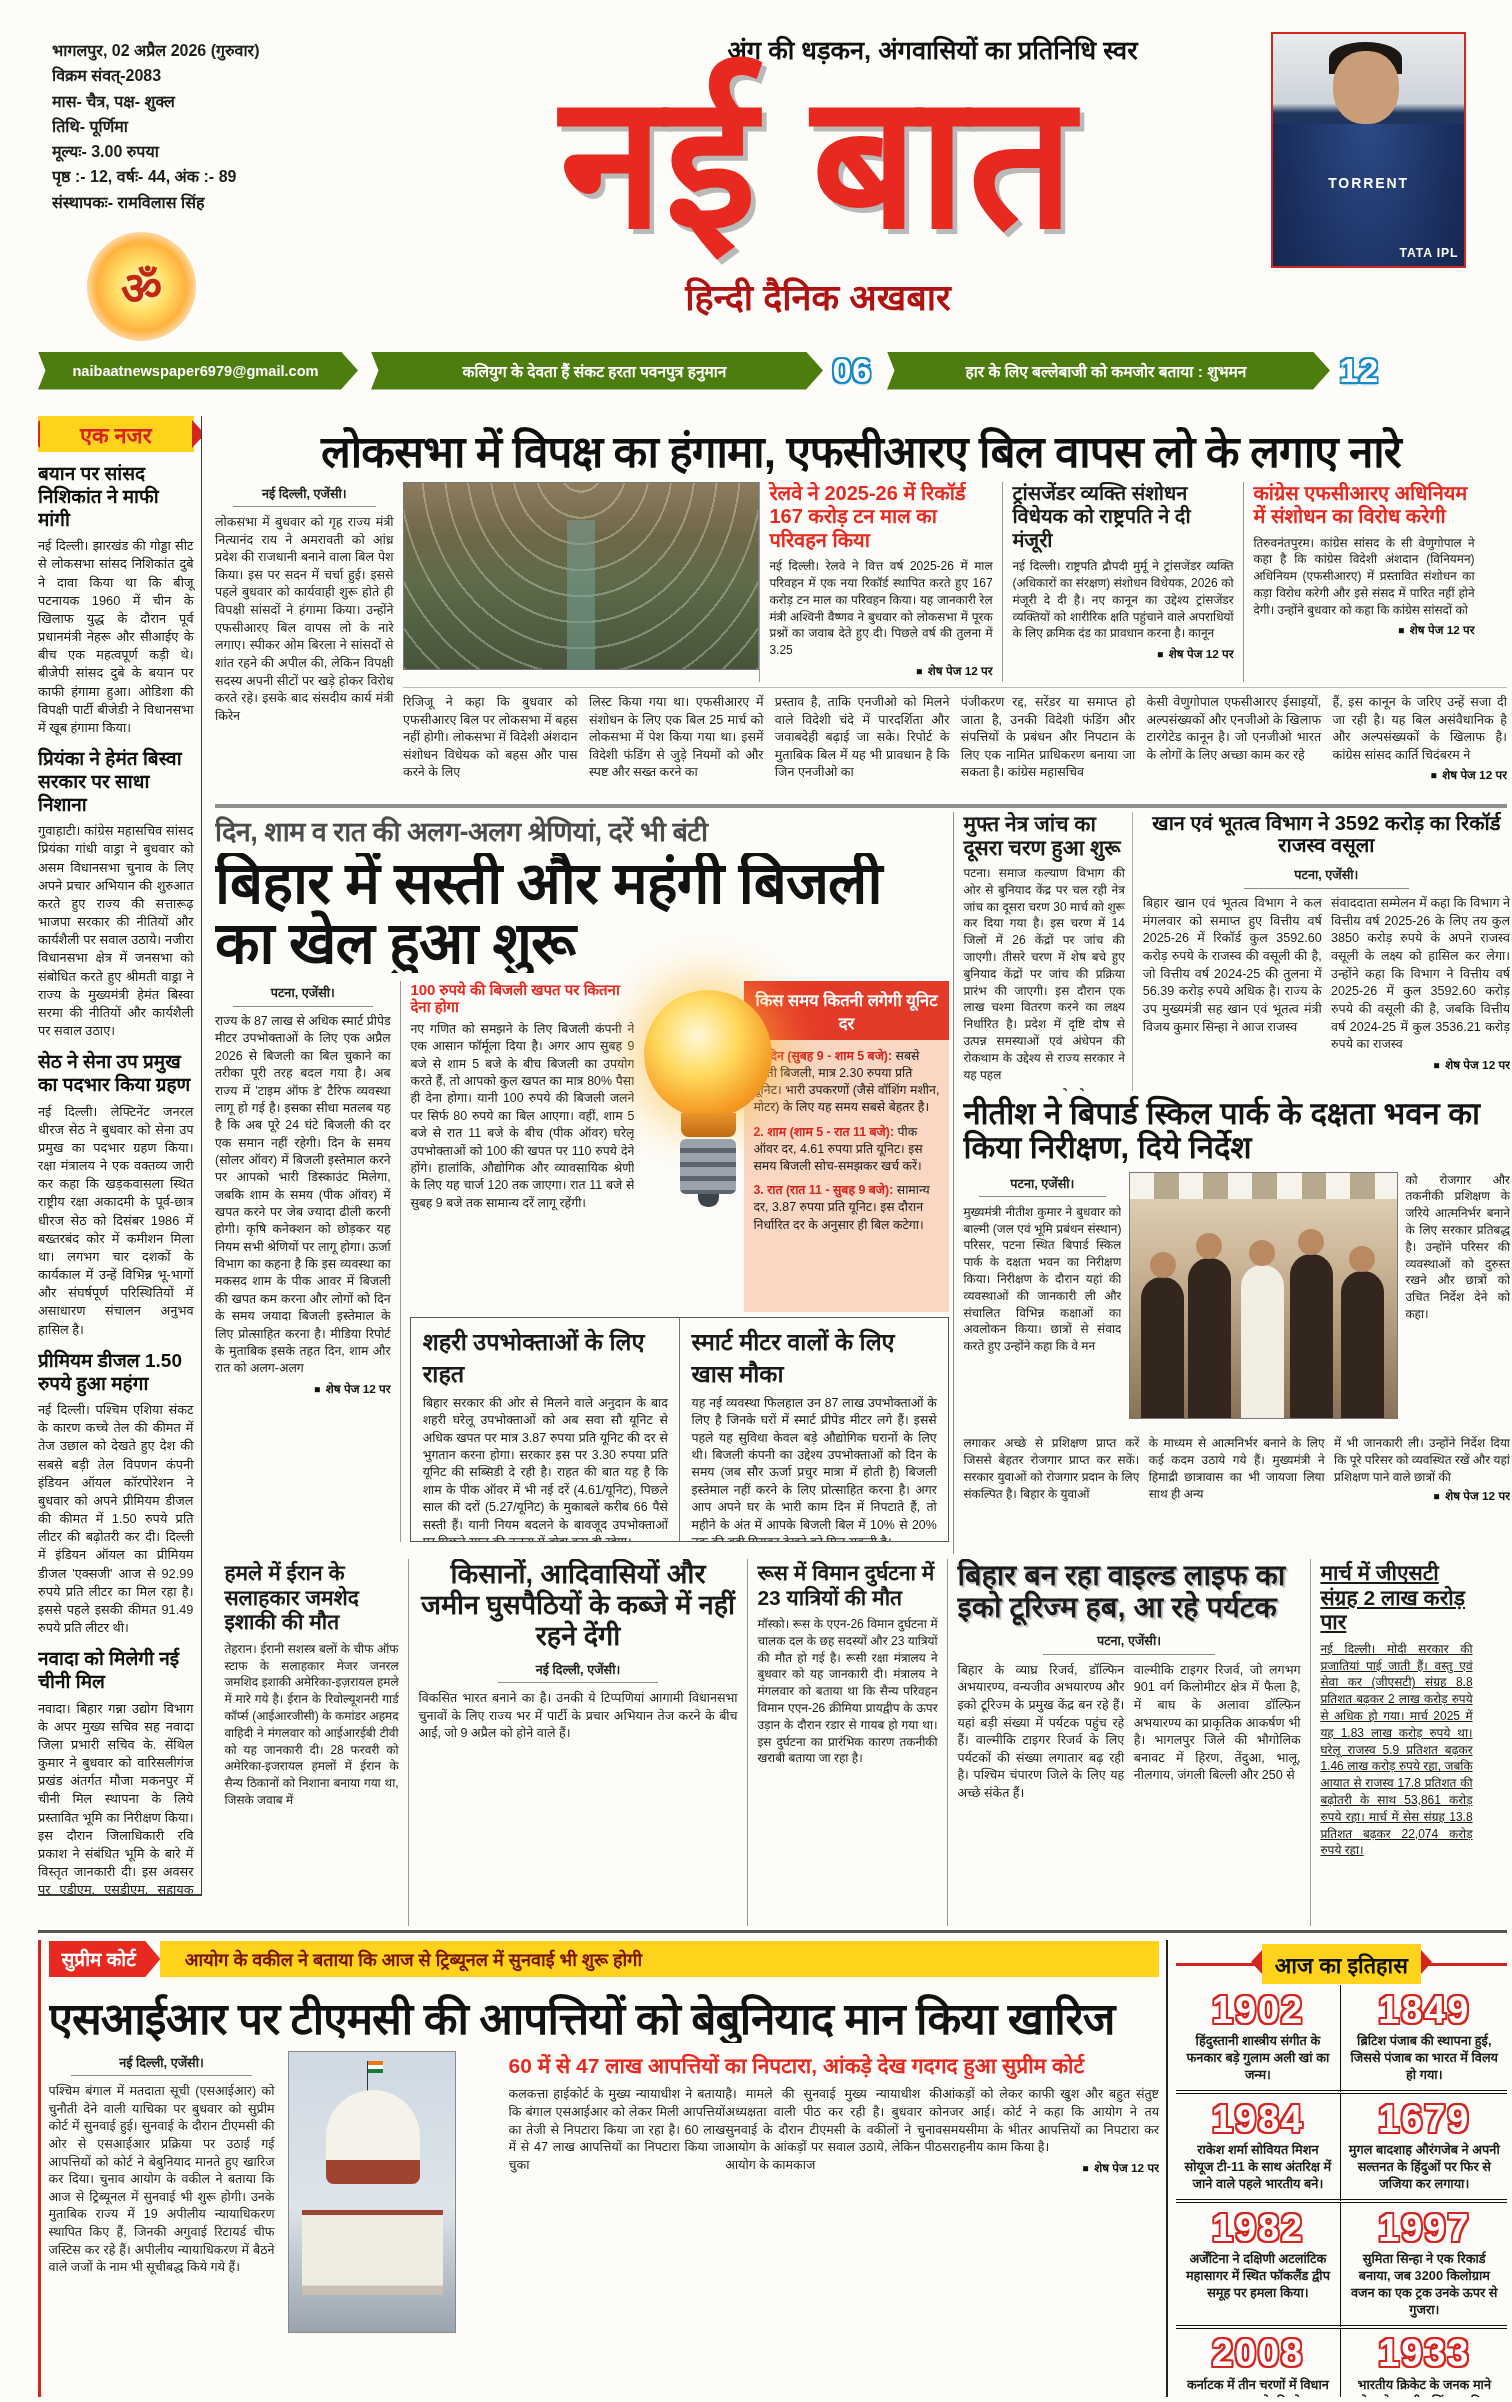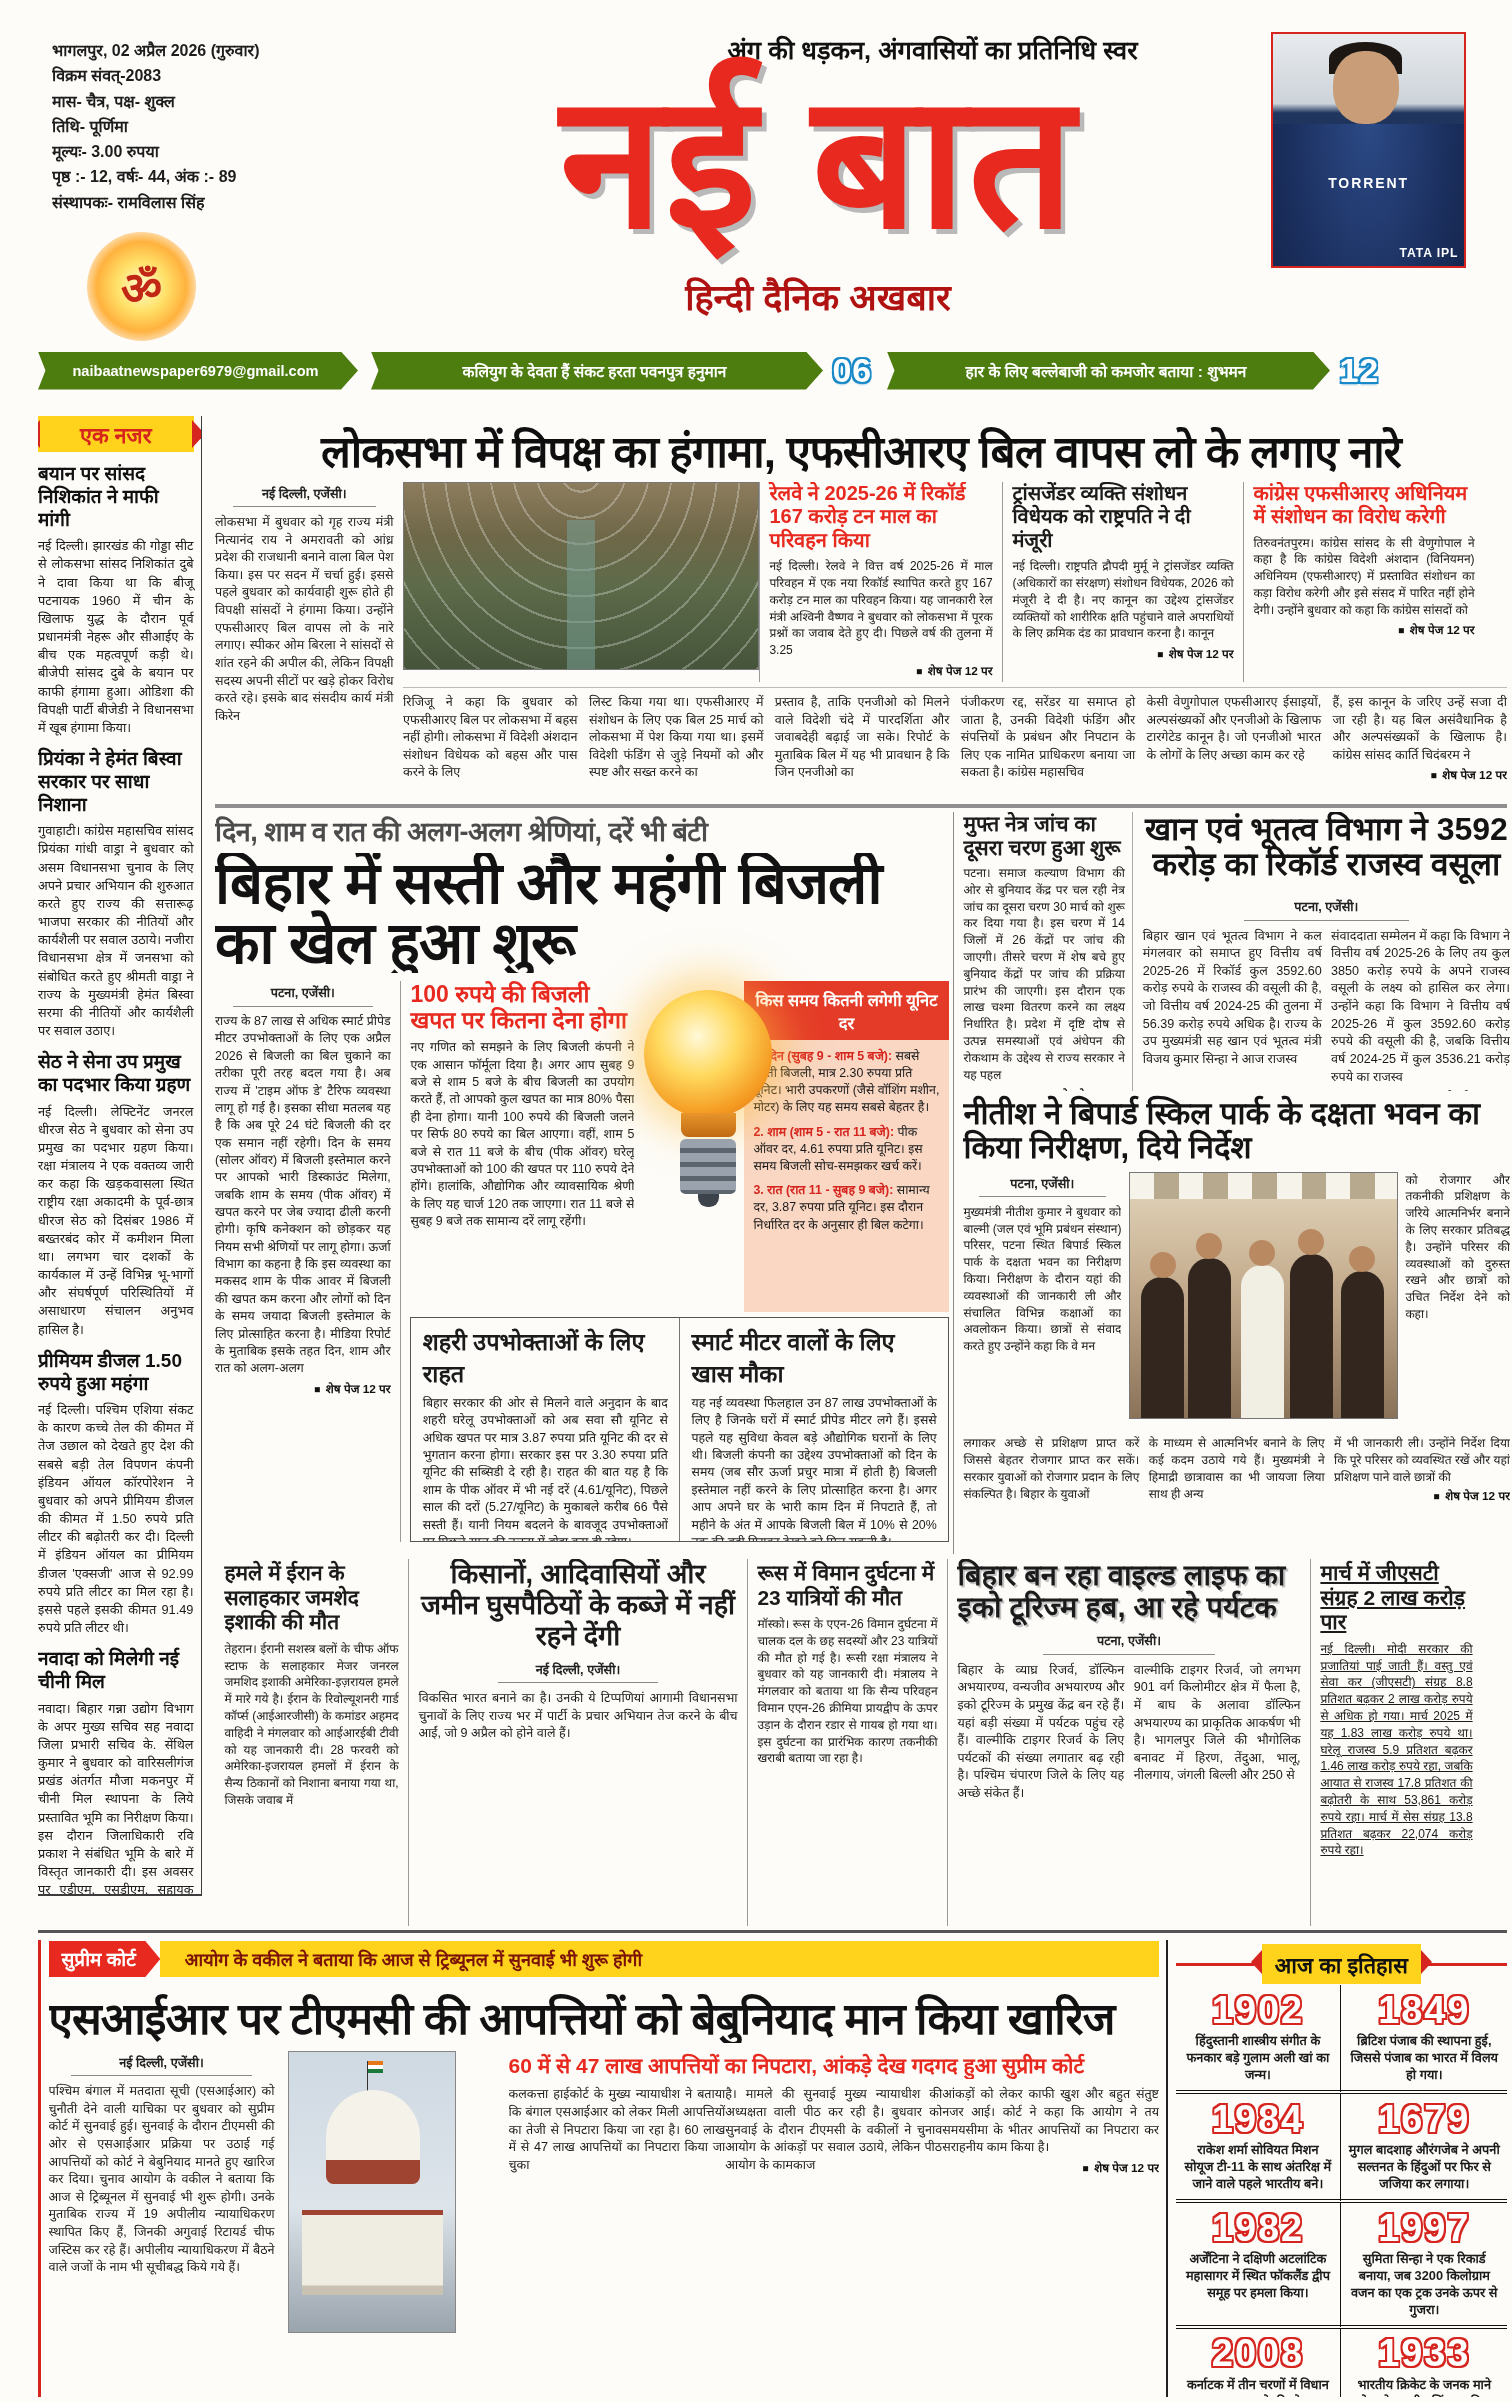--- a/index.html
+++ b/index.html
@@ -73,21 +73,21 @@
   #rule1{left:215px;top:804px;width:1292px;height:3.8px;background:#8f8f8f;}
   
   #bijli{left:215px;top:812px;width:734px;height:738px;}
   #bijli .kicker{font-size:27px;font-weight:900;color:#4c4c4c;letter-spacing:-0.5px;}
   #bijli h2{margin:3.8px 0 7.5px;font-size:58px;line-height:1.04;font-weight:900;color:#121212;letter-spacing:-0.9px;}
   .bijli-body{display:flex;height:561px;}
   .bijli-c1{width:186px;padding-right:9.4px;border-right:0.9px solid #9a9a9a;}
   .bijli-right{flex:1;display:flex;flex-direction:column;padding-left:9.4px;}
   .bijli-row1{position:relative;display:flex;height:331px;}
   .formula{width:224px;}
-  .formula h4{margin:0 0 5.6px;font-size:23px;line-height:1.15;font-weight:900;}
+  .formula h4{margin:0 0 5.6px;font-size:15px;line-height:1.15;font-weight:900;}
   .bulb{position:absolute;left:234px;top:9.4px;width:128px;height:282px;}
   .bulb .glass{width:128px;height:128px;border-radius:50%;
      background:radial-gradient(circle at 42% 36%,#fff9d8 0%,#ffd95e 36%,#f59b22 70%,#d86a10 100%);
      box-shadow:0 0 40px 15px rgba(255,190,60,.5);}
   .bulb .neck{width:55px;height:24.5px;margin:-5.6px auto 0;background:linear-gradient(#e8952b,#c06a14);border-radius:0 0 7.5px 7.5px;}
   .bulb .base{width:56px;height:55px;margin:1.9px auto 0;border-radius:5.6px;
      background:repeating-linear-gradient(180deg,#9aa3ad 0 8.5px,#5c646e 8.5px 14px);}
   .bulb .tip{width:21px;height:13px;margin:0 auto;background:#3d434b;border-radius:0 0 9.4px 9.4px;}
   .ratebox{margin-left:auto;width:205px;display:flex;flex-direction:column;}
   .ratebox .rhead{background:#e43b28;color:#fff;font-size:16.5px;font-weight:900;text-align:center;padding:6.6px 3.8px;}
@@ -97,21 +97,21 @@
   .bijli-sub{display:flex;border:1.9px solid #555;margin-top:5px;flex:1;}
   .bijli-sub .half{flex:1;padding:7.5px 11.3px;}
   .bijli-sub .half+.half{border-left:0.9px solid #777;}
   .bijli-sub h4{margin:0 0 5.6px;font-size:23.5px;font-weight:900;}
   
   #rightcol{left:953px;top:812px;width:557px;height:742px;border-left:1.9px solid #8a8a8a;padding-left:9.4px;}
   .rc-row1{display:flex;height:279px;}
   .netra{width:169px;padding-right:7.5px;}
   .netra h4{margin:0 0 4.7px;font-size:21px;line-height:1.15;font-weight:900;}
   .khan{flex:1;border-left:0.9px solid #aaa;padding-left:9.4px;}
-  .khan h3{margin:0 0 13px;font-size:32px;line-height:1.1;font-weight:900;text-align:center;color:#141414;}
+  .khan h3{margin:0 0 7px;font-size:20px;line-height:1.1;font-weight:900;text-align:center;color:#141414;}
   .khan .cols{display:flex;gap:9.4px;}
   .khan .cols .c{flex:1;}
   .nitish h3{margin:5.6px 0 5.6px;font-size:31px;line-height:1.12;font-weight:900;color:#141414;}
   .nitish-main{display:flex;gap:7.5px;height:256px;}
   .nitish-c1{width:158px;}
   #nitish-photo{width:269px;height:247px;border:0.9px solid #777;position:relative;
      background:linear-gradient(180deg,#e4d7bd 0%,#c9b294 40%,#8a7258 100%);}
   #nitish-photo::before{content:"";position:absolute;top:0;left:0;right:0;height:26px;
      background:repeating-linear-gradient(90deg,#f6f3ea 0 24.5px,#b7a98d 24.5px 49px);}
   .fig{position:absolute;bottom:0;width:43px;border-radius:21px 21px 0 0;background:#33261e;}

